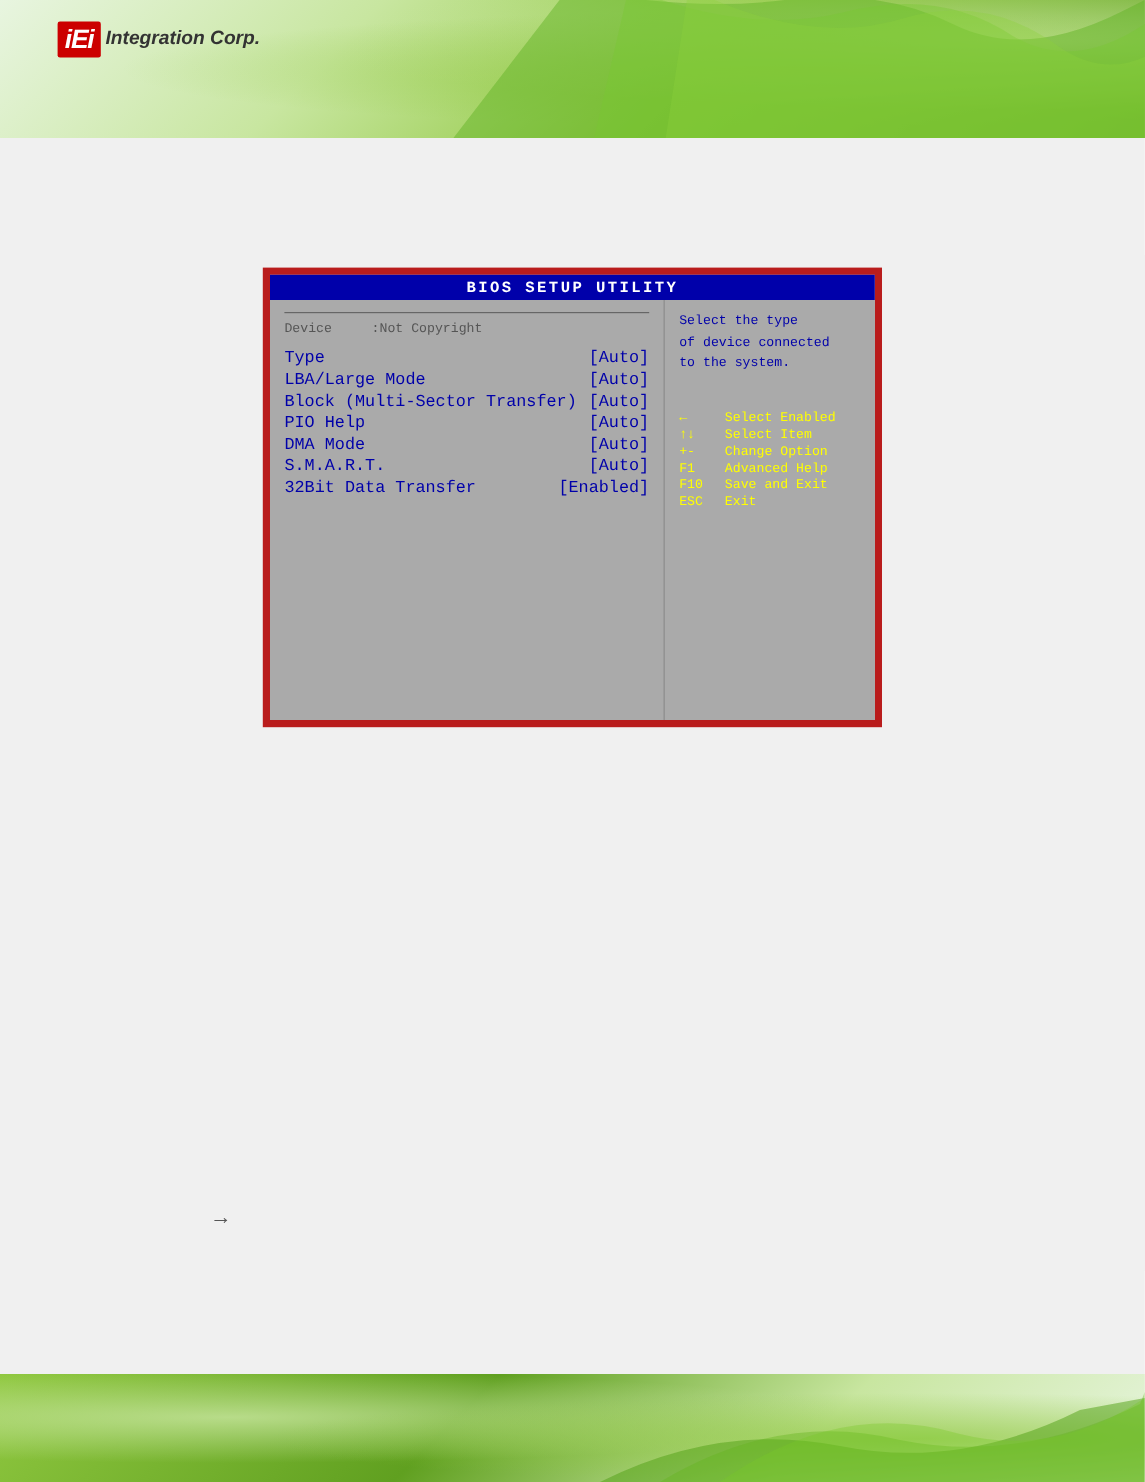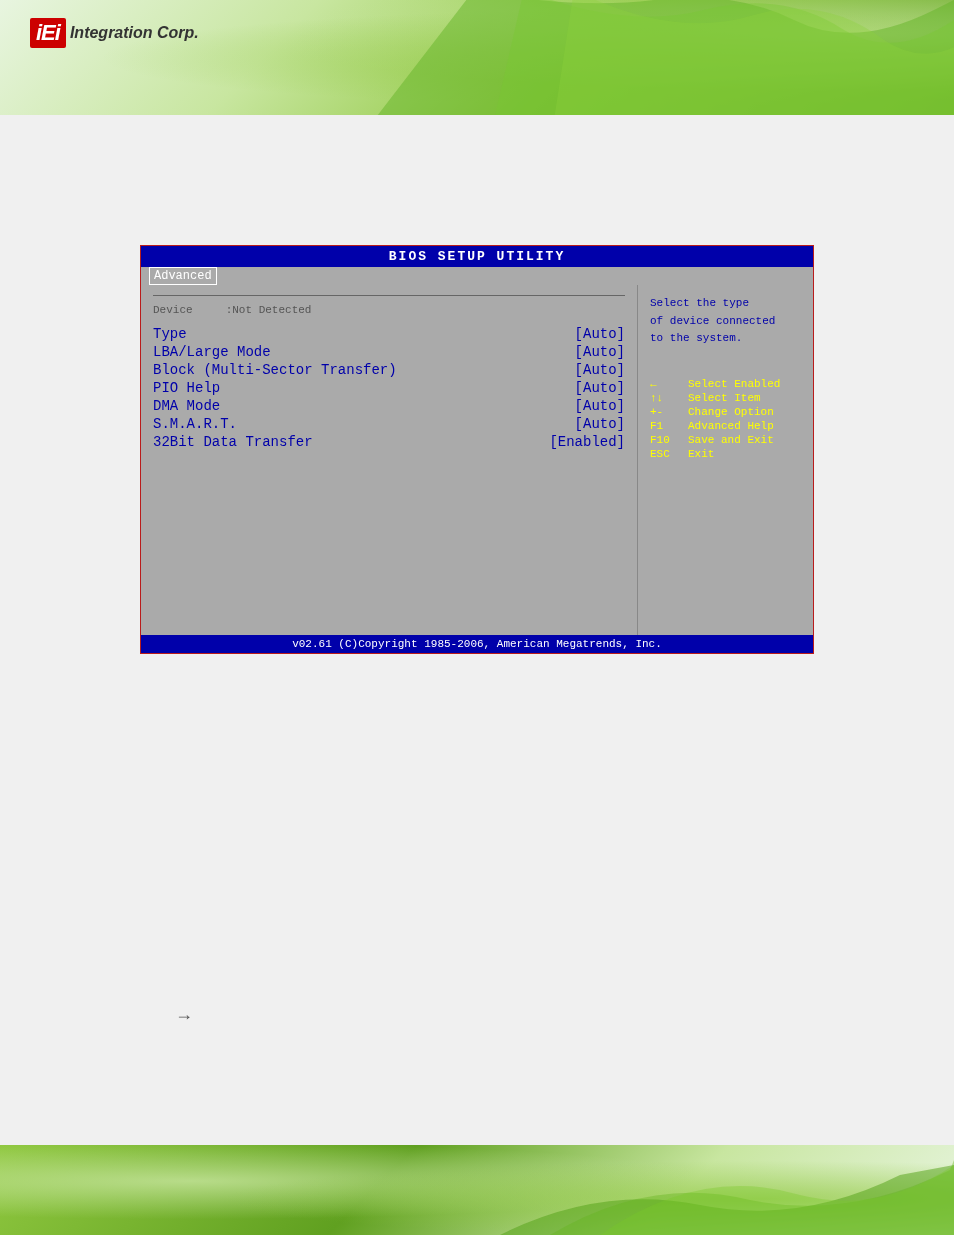--- a/index.html
+++ b/index.html
@@ -26,21 +26,21 @@
       position: absolute;
       top: 0; left: 0; right: 0; bottom: 0;
       background:
         radial-gradient(ellipse at 70% 50%, rgba(144,200,64,0.6) 0%, transparent 60%),
         radial-gradient(ellipse at 90% 30%, rgba(200,230,160,0.8) 0%, transparent 50%);
     }
 
     .logo-area {
       position: absolute;
       top: 18px;
-      left: 30px;
+      left: 48px;
       display: flex;
       align-items: center;
       gap: 4px;
     }
 
     .logo-box {
       background: #cc0000;
       color: white;
       font-size: 22px;
       font-weight: 900;
@@ -94,23 +94,23 @@
       bottom: 90px;
       background: #f0f0f0;
       display: flex;
       flex-direction: column;
       align-items: center;
       padding-top: 20px;
     }
 
     
     .bios-container {
-      width: 674px;
-      margin-top: 110px;
-      border: 1px solid #b91c1c;
+      width: 516px;
+      margin-top: 88px;
+      border: 6px solid #b91c1c;
     }
 
     .bios-title-bar {
       background: #0000aa;
       color: white;
       text-align: center;
       padding: 3px 0;
       font-family: 'Courier New', monospace;
       font-size: 13px;
       font-weight: bold;
@@ -252,32 +252,29 @@
 </div>
 
 <div class="main-content">
 
   <div class="bios-container">
 
     <div class="bios-title-bar">
       <span>BIOS SETUP UTILITY</span>
     </div>
 
-    <div class="bios-menu-bar">
-      <span class="menu-item-active">Advanced</span>
-    </div>
 
     <div class="bios-body">
 
       <div class="bios-left">
         <hr class="bios-divider">
         <div class="bios-device-line">
           <span>Device</span>
           &nbsp;&nbsp;&nbsp;
-          <span>:Not Detected</span>
+          <span>:Not Copyright</span>
         </div>
 
         <div>
 
         <div class="bios-option-row">
               <span class="bios-option-label">Type</span>
               <span class="bios-option-value">[Auto]</span>
             </div>
             <div class="bios-option-row">
               <span class="bios-option-label">LBA/Large Mode</span>
@@ -332,23 +329,20 @@
             </div>
             <div class="bios-nav-row">
               <span class="bios-nav-key">ESC</span>
               <span class="bios-nav-desc">Exit</span>
             </div>
           </div>
       </div>
 
     </div>
 
-    <div class="bios-footer-bar">
-      <span>v02.61  (C)Copyright 1985-2006, American Megatrends, Inc.</span>
-    </div>
 
   </div>
 
 </div>
 
 <div class="arrow-bullet">→</div>
 
 <div class="footer-deco">
   <div class="footer-deco-inner"></div>
   <svg style="position:absolute;bottom:0;right:0;width:100%;height:100%;" viewBox="0 0 954 90" preserveAspectRatio="none">

